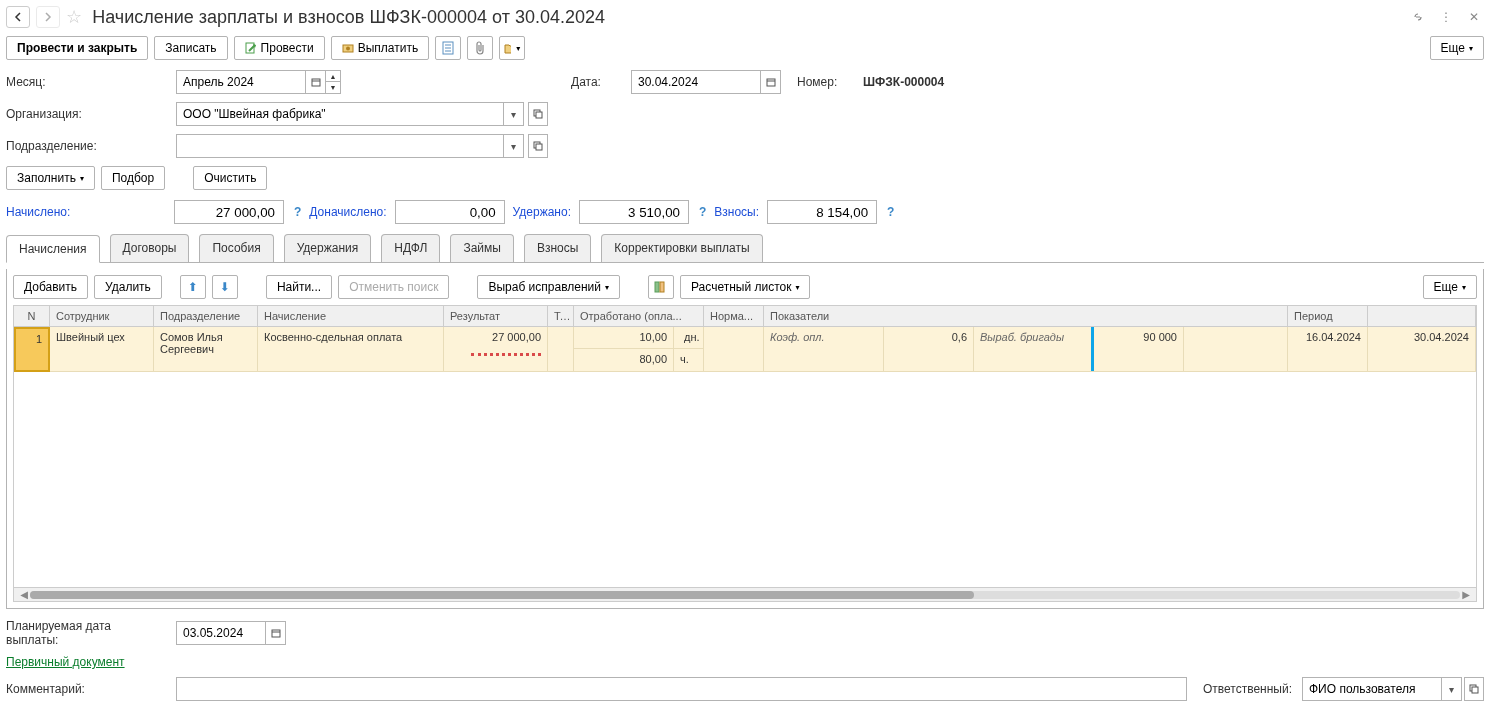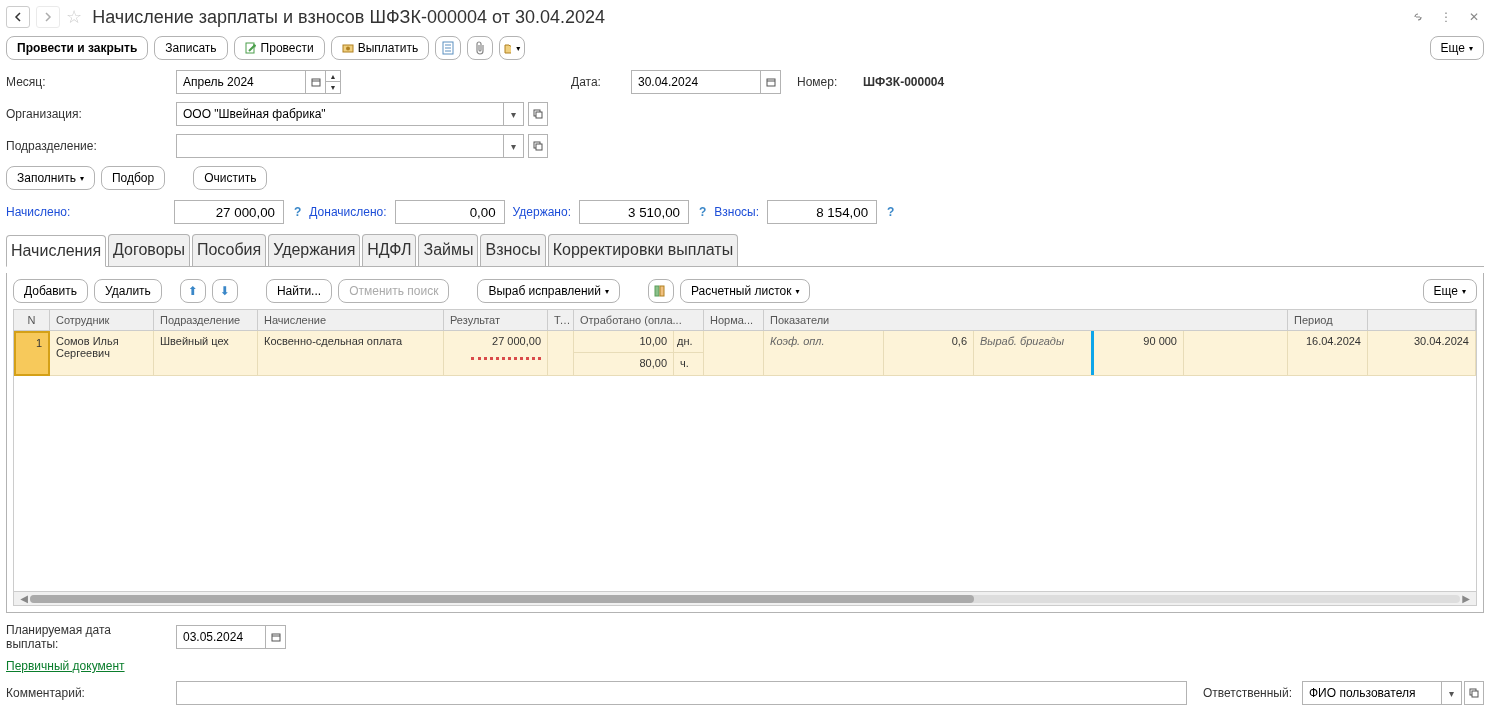--- a/index.html
+++ b/index.html
@@ -41,21 +41,21 @@
 .toolbar {
   display: flex;
   gap: 6px;
   margin-bottom: 10px;
   align-items: center;
 }
 .btn {
   border: 1px solid #b3b3b3;
   background: #fff;
   padding: 4px 10px;
-  border-radius: 8px;
+  border-radius: 2px;
   font-size: 12px;
   cursor: pointer;
   display: flex;
   align-items: center;
   gap: 4px;
   height: 24px;
 }
 .btn-primary { font-weight: bold; }
 .btn-icon {
   width: 26px;
@@ -104,29 +104,29 @@
   height: 24px;
 }
 .help-icon { color: #3a87c8; font-weight: bold; cursor: pointer; margin-left: 2px; }
 
 .tabs {
   display: flex;
   border-bottom: 1px solid #b3b3b3;
   margin-bottom: 6px;
 }
 .tab {
-  padding: 6px 4px;
+  padding: 6px 12px;
   border: 1px solid #b3b3b3;
   border-bottom: none;
   background: #f0f0f0;
-  margin-right: 2px;
+  margin-right: 10px;
   cursor: pointer;
   border-top-left-radius: 4px;
   border-top-right-radius: 4px;
-  font-size: 16px;
+  font-size: 12px;
 }
 .tab.active {
   background: #fff;
   position: relative;
   top: 1px;
   border-bottom: 1px solid #fff;
 }
 
 .tab-content {
   border: 1px solid #b3b3b3;
@@ -430,32 +430,32 @@
       <div class="th" style="width:26px">Т...</div>
       <div class="th" style="width:130px">Отработано (опла...</div>
       <div class="th" style="width:60px">Норма...</div>
       <div class="th" style="width:524px">Показатели</div>
       <div class="th" style="width:80px">Период</div>
       <div class="th" style="flex:1;min-width:80px"></div>
     </div>
     <div class="table-body">
       <div class="table-row">
         <div class="td num selected" style="width:36px">1</div>
+        <div class="td" style="width:104px">Швейный цех</div>
         <div class="td" style="width:104px">Сомов Илья Сергеевич</div>
-        <div class="td" style="width:104px">Швейный цех</div>
         <div class="td" style="width:186px">Косвенно-сдельная оплата</div>
         <div class="td num" style="width:104px">
           <div>27 000,00</div>
           <div class="result-underline" style="width:70px;float:right"></div>
         </div>
         <div class="td num" style="width:26px"></div>
         <div class="td" style="width:130px;padding:0">
           <div style="display:flex;height:22px;border-bottom:1px solid #e8dcb8">
             <div class="num" style="flex:1;text-align:right;padding:4px 6px">10,00</div>
-            <div style="width:30px;padding:4px 3px;border-left:1px solid #e8dcb8">дн.</div>
+            <div style="width:30px;padding:4px 10px;border-left:1px solid #e8dcb8">дн.</div>
           </div>
           <div style="display:flex;height:22px">
             <div class="num" style="flex:1;text-align:right;padding:4px 6px">80,00</div>
             <div style="width:30px;padding:4px 6px;border-left:1px solid #e8dcb8">ч.</div>
           </div>
         </div>
         <div class="td" style="width:60px"></div>
         <div class="td" style="width:524px;padding:0;display:flex">
           <div class="italic" style="width:120px;padding:4px 6px;border-right:1px solid #e8dcb8">Коэф. опл.</div>
           <div class="num" style="width:90px;padding:4px 6px;text-align:right;border-right:1px solid #e8dcb8">0,6</div>

